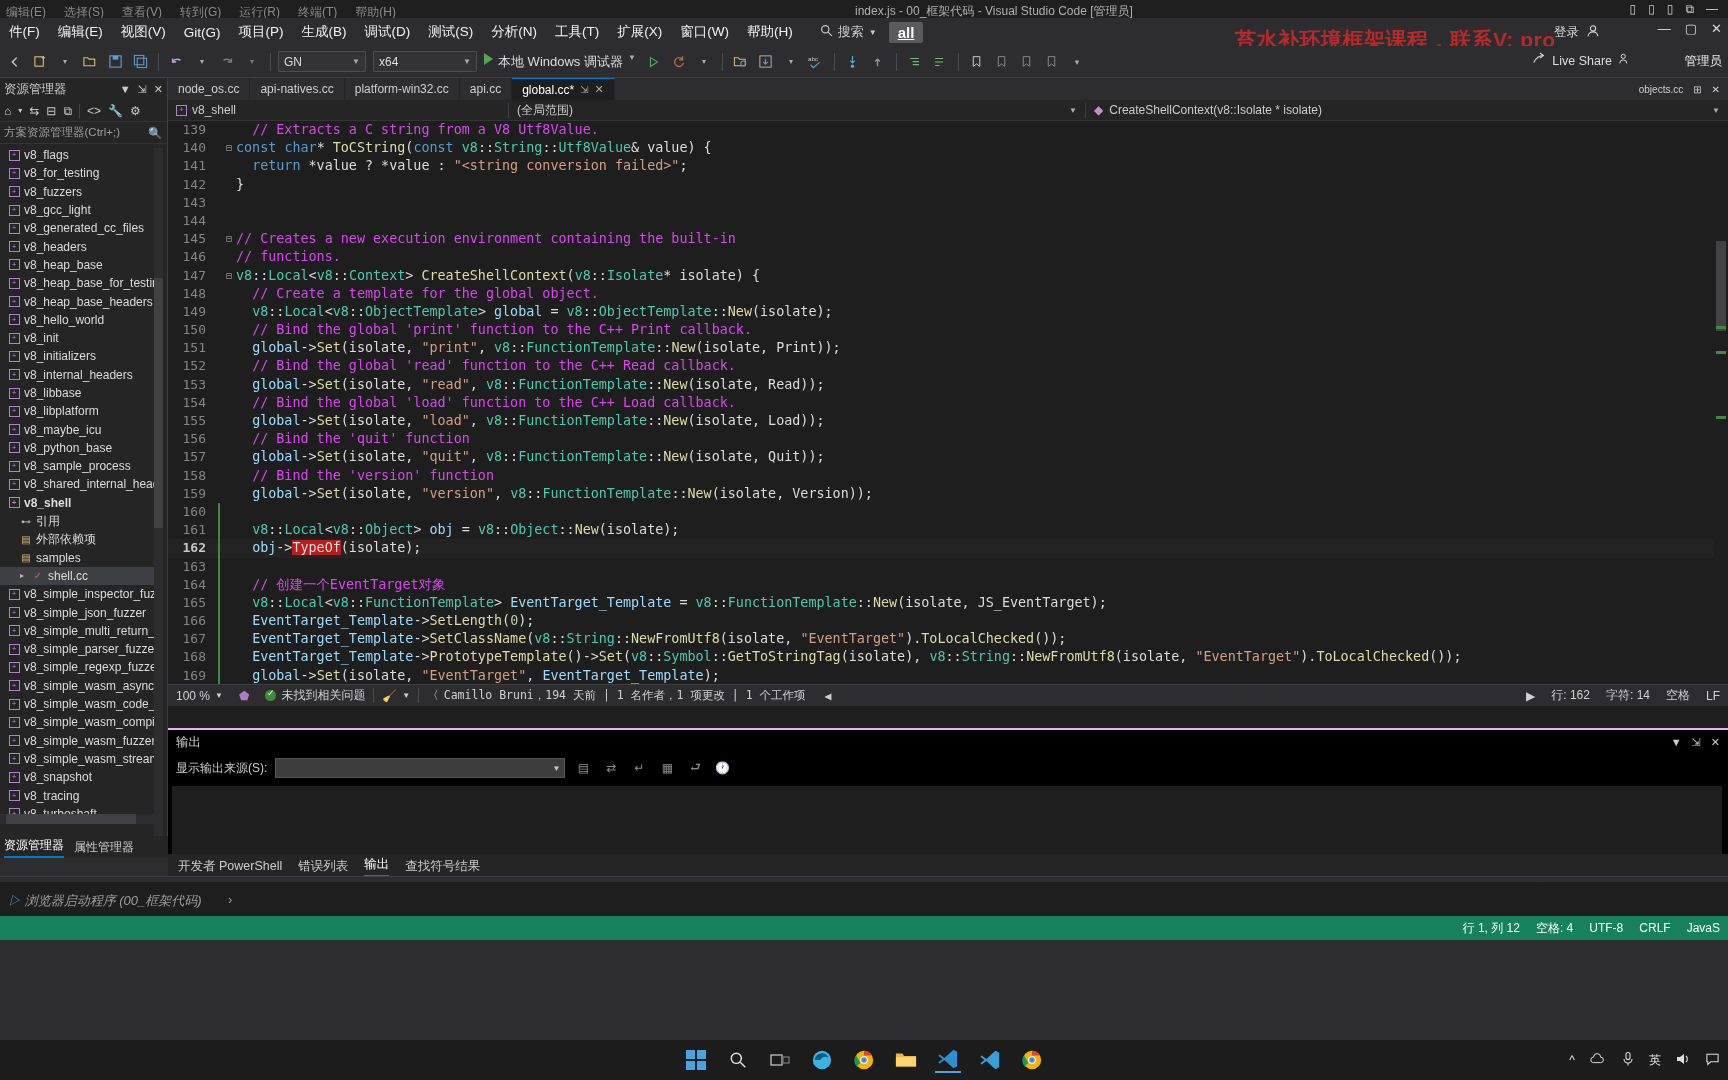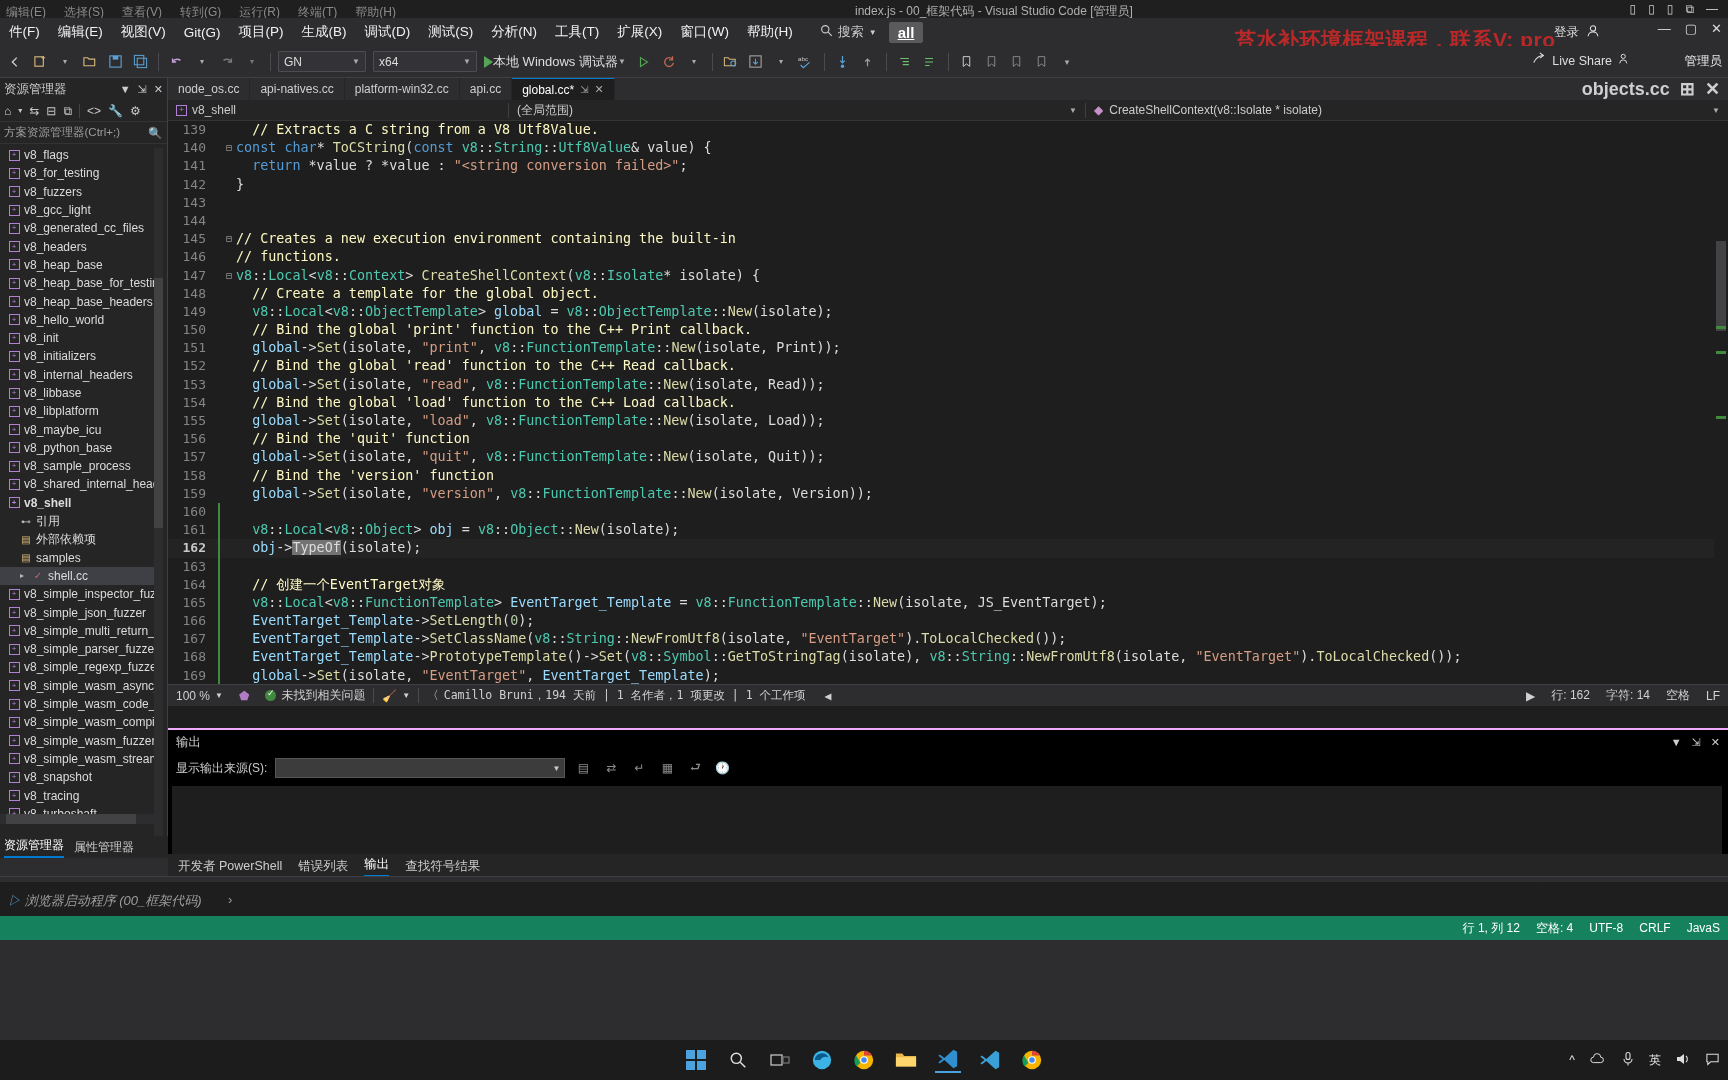--- a/index.html
+++ b/index.html
@@ -60,21 +60,21 @@
   .tb { width:22px; height:22px; display:flex; align-items:center; justify-content:center; border-radius:2px; }
   .tb svg { display:block; }
   .tsep { width:1px; height:18px; background:#4a4a4f; margin:0 4px; }
   .combo {
     height:21px; min-width:78px; background:#333337; border:1px solid #4d4d50; color:#ddd;
     font-size:12px; display:flex; align-items:center; justify-content:space-between;
     padding:0 5px; border-radius:1px;
   }
   .combo .cv { white-space:nowrap; }
   .combo .carat { font-size:8px; color:#aaa; }
-  .run-btn { display:flex; align-items:center; color:#ddd; font-size:13px; padding:0 4px; }
+  .run-btn { display:flex; gap:5px; color:#ddd; font-size:13px; padding:0 4px; }
   .tri { width:0; height:0; border-left:9px solid #53a653; border-top:6px solid transparent; border-bottom:6px solid transparent; }
   .live-share {
     position:absolute; right:96px; top:6px; display:flex; align-items:center; gap:6px; color:#ddd; font-size:12.5px;
   }
   .admin-tag { position:absolute; right:6px; top:7px; color:#e4e4e4; font-size:12.5px; }
 
   
   .left-panel {
     position:absolute; top:60px; left:0; width:168px; height:780px; background:#252526;
     border-right:1px solid #3f3f46;
@@ -126,21 +126,21 @@
   }
   .etab {
     display:flex; align-items:center; gap:6px; padding:0 10px; border-right:1px solid #252526;
     background:#2d2d30; white-space:nowrap;
   }
   .etab.active { background:#1e1e1e; color:#fff; border-top:1px solid #007acc; }
   .etab .x { font-size:11px; color:#aaa; }
   .etab .pin { font-size:10px; color:#aaa; }
   .tabstrip-right {
     position:absolute; right:0; top:0; height:22px; display:flex; align-items:center; gap:10px;
-    padding:0 8px; font-size:18px; color:#cfcfcf; background:#2d2d30;font-weight:bold;
+    padding:0 8px; font-size:10px; color:#cfcfcf; background:#2d2d30;
   }
 
   .navbar {
     height:21px; background:#252526; display:flex; align-items:center; font-size:12px; color:#ccc;
     border-bottom:1px solid #333;
   }
   .navseg { display:flex; align-items:center; gap:5px; padding:0 8px; height:21px; }
   .navseg.grow { flex:1; justify-content:space-between; }
   .navseg .dd { font-size:8px; color:#aaa; }
   .navdiv { width:1px; height:15px; background:#3f3f46; }
@@ -152,29 +152,29 @@
   }
   .cline { height:18.2px; display:flex; align-items:center; white-space:pre; }
   .cline.cur { background:#232323; }
   .ln { width:48px; text-align:right; padding-right:10px; color:#858585; flex:none;
         font-family:"DejaVu Sans Mono", monospace; font-size:13px; }
   .ln.b { color:#c8c8c8; font-weight:700; }
   .gutterbar { width:6px; flex:none; }
   .gutter-green { background:#3f8a3f; width:2px; height:18.2px; margin-left:2px; }
   .fold { width:14px; flex:none; color:#909090; font-size:10px; text-align:center; }
 
-  .tk-cmt { color:#fef9c3; }
+  .tk-cmt { color:#d946ef; }
   .tk-kw  { color:#569cd6; }
   .tk-typ { color:#4ec9b0; }
   .tk-fn  { color:#dcdcaa; }
   .tk-str { color:#d69d85; }
   .tk-var { color:#9cdcfe; }
   .tk-plain { color:#dcdcdc; }
   .tk-num { color:#b5cea8; }
-  .sel-hl { background:#737373; }
+  .sel-hl { background:#b91c1c; }
 
   .code-scroll-v { position:absolute; right:0; top:43px; width:14px; height:563px; background:#1e1e1e; }
   .csv-thumb { position:absolute; top:120px; left:2px; width:10px; height:90px; background:#424245; }
   .csv-mark { position:absolute; left:2px; width:10px; height:3px; background:#3f8a3f; }
 
   
   .editor-status {
     position:absolute; top:606px; left:0; width:1560px; height:22px; background:#2d2d30;
     display:flex; align-items:center; font-size:12px; color:#d0d0d0; border-top:1px solid #3f3f46;
   }

